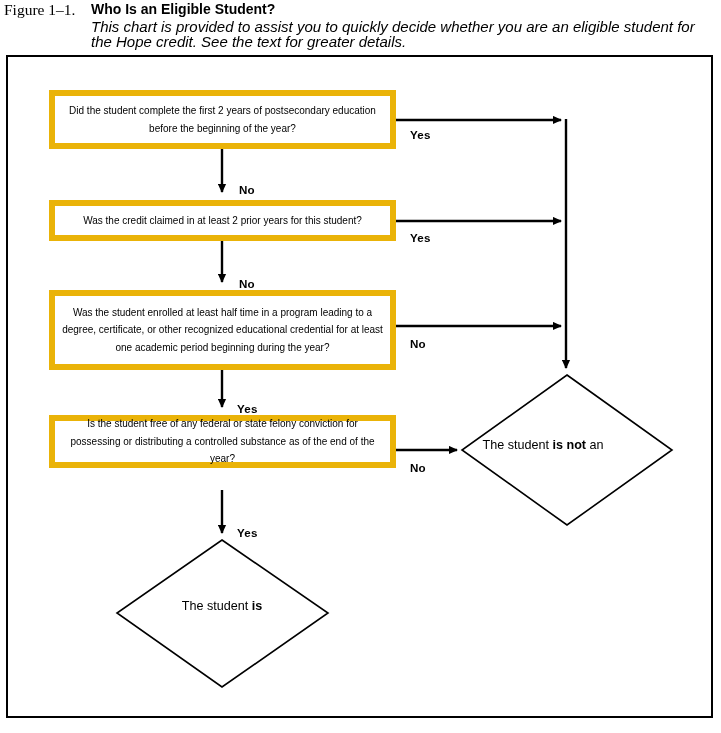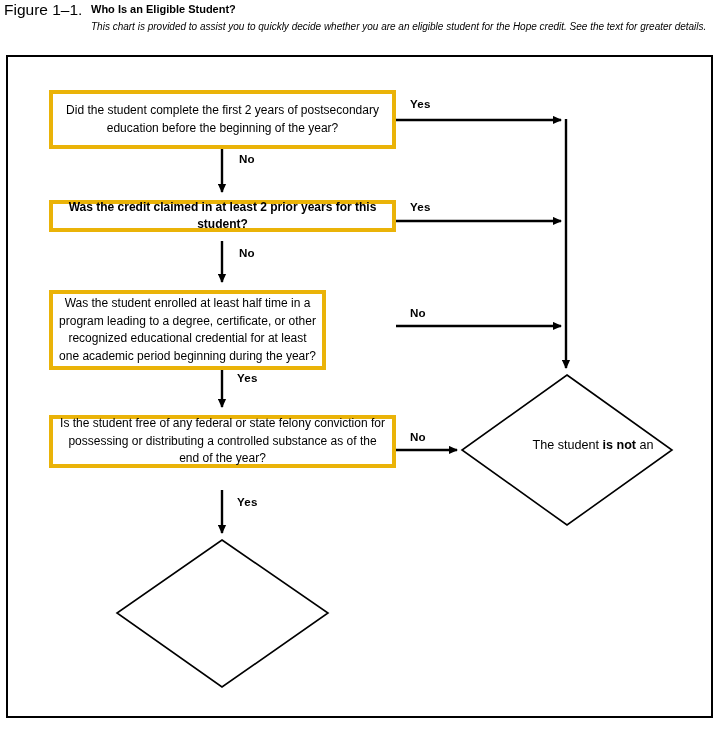--- a/index.html
+++ b/index.html
@@ -24,36 +24,37 @@
     width: 721px;
     height: 52px;
   }
   #figure-number {
     position: absolute;
     left: 4px;
     top: 1px;
     font-size: 15.5px;
     line-height: 17px;
     white-space: nowrap;
+    font-family: Liberation Serif, serif;
   }
   #figure-title {
     position: absolute;
     left: 91px;
     top: 1px;
-    font-size: 11px;
+    font-size: 14px;
     line-height: 17px;
     font-weight: bold;
     white-space: nowrap;
   }
   #figure-subtitle {
     position: absolute;
     left: 91px;
     top: 19px;
     width: 625px;
-    font-size: 10px;
+    font-size: 15px;
     line-height: 15px;
     font-style: italic;
   }
 
   
   #chart-frame {
     position: absolute;
     left: 6px;
     top: 55px;
     width: 707px;
@@ -76,65 +77,66 @@
     left: 0;
     top: 0;
     width: 721px;
     height: 733px;
     overflow: visible;
   }
 
   
   .proc-box {
     position: absolute;
-    border: 4px solid #eab308;
+    border: 6px solid #eab308;
     box-sizing: border-box;
     background: #ffffff;
     display: flex;
     align-items: center;
     justify-content: center;
     text-align: center;
-    font-size: 12px;
+    font-size: 10px;
     line-height: 17.5px;
     padding: 0 6px;
   }
   .proc-box > span { display: block; width: 100%; }
 
   #box-1 { left: 49px;  top: 90px;  width: 347px; height: 59px; }
-  #box-2 { left: 49px;  top: 200px; width: 347px; height: 32px; font-weight: bold; }
-  #box-3 { left: 49px;  top: 290px; width: 277px; height: 80px; }
+  #box-2 { left: 49px;  top: 200px; width: 347px; height: 41px; }
+  #box-3 { left: 49px;  top: 290px; width: 347px; height: 80px; }
   #box-4 { left: 49px;  top: 415px; width: 347px; height: 53px; }
 
   
   .edge-label {
     position: absolute;
     font-size: 11.6px;
     font-weight: bold;
     line-height: 13px;
     letter-spacing: 0.2px;
     white-space: nowrap;
+    margin-top: 31px;
   }
   #label-yes-1 { left: 410px; top: 97px; }
   #label-no-1  { left: 239px; top: 152px; }
   #label-yes-2 { left: 410px; top: 200px; }
   #label-no-2  { left: 239px; top: 246px; }
   #label-no-3  { left: 410px; top: 306px; }
   #label-yes-3 { left: 237px; top: 371px; }
   #label-no-4  { left: 410px; top: 430px; }
   #label-yes-4 { left: 237px; top: 495px; }
 
   
   .diamond-text {
     position: absolute;
     text-align: center;
     font-size: 12.6px;
     line-height: 17.5px;
     white-space: nowrap;
   }
-  #diamond-text-not-eligible { left: 488px; top: 437px; width: 210px; }
+  #diamond-text-not-eligible { left: 438px; top: 437px; width: 210px; }
   #diamond-text-eligible     { left: 117px; top: 598px; width: 210px; }
   .diamond-text b { font-weight: bold; }
 </style>
 </head>
 <body>
 
 <div id="caption-block">
   <div id="figure-number">Figure 1–1.</div>
   <div id="figure-title">Who Is an Eligible Student?</div>
   <div id="figure-subtitle">This chart is provided to assist you to quickly decide whether you are an eligible student for the Hope credit. See the text for greater details.</div>
@@ -190,15 +192,16 @@
   <div class="edge-label" id="label-no-3">No</div>
   <div class="edge-label" id="label-yes-3">Yes</div>
   <div class="edge-label" id="label-no-4">No</div>
   <div class="edge-label" id="label-yes-4">Yes</div>
 
   <div class="diamond-text" id="diamond-text-not-eligible">
     <div><span>The student </span><b>is not</b><span> an</span></div>
   </div>
 
   <div class="diamond-text" id="diamond-text-eligible">
+    <div><span>The student </span><b>is</b><span></span></div>
   </div>
 
 </div>
 
 </body></html>

